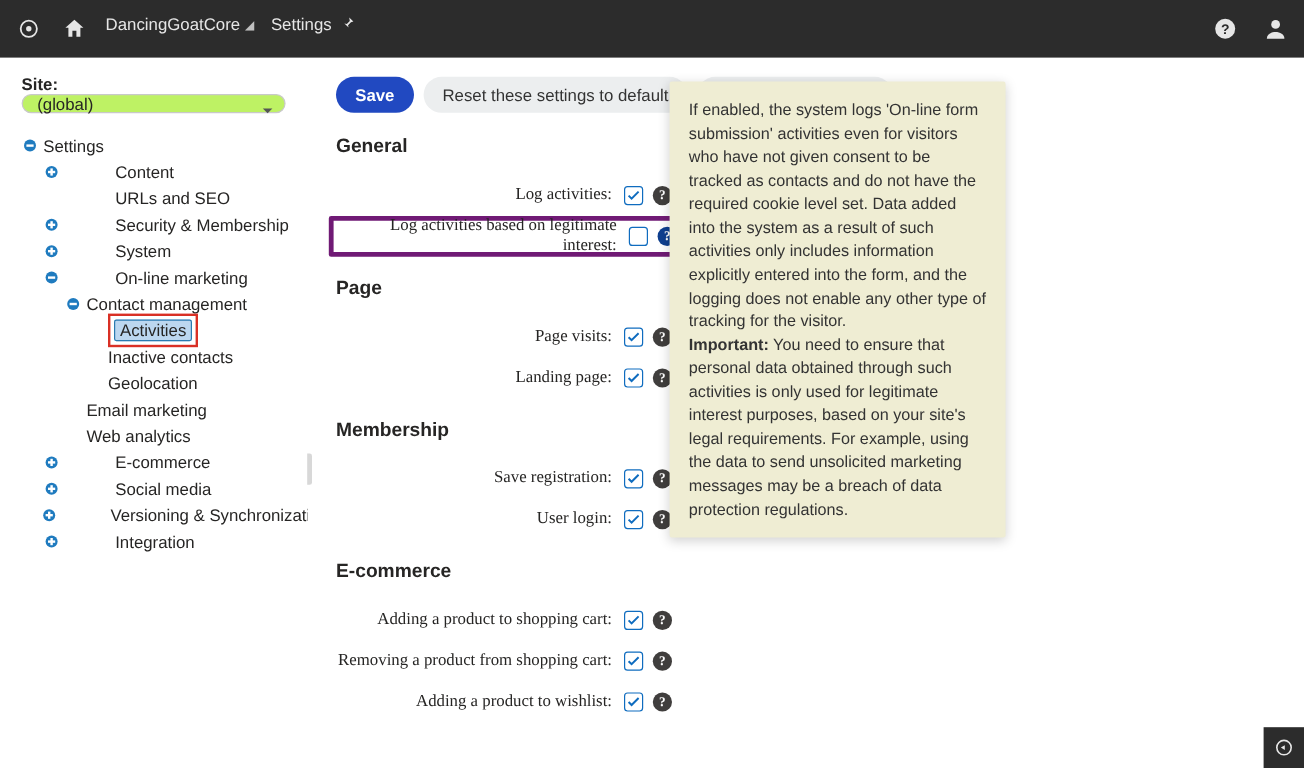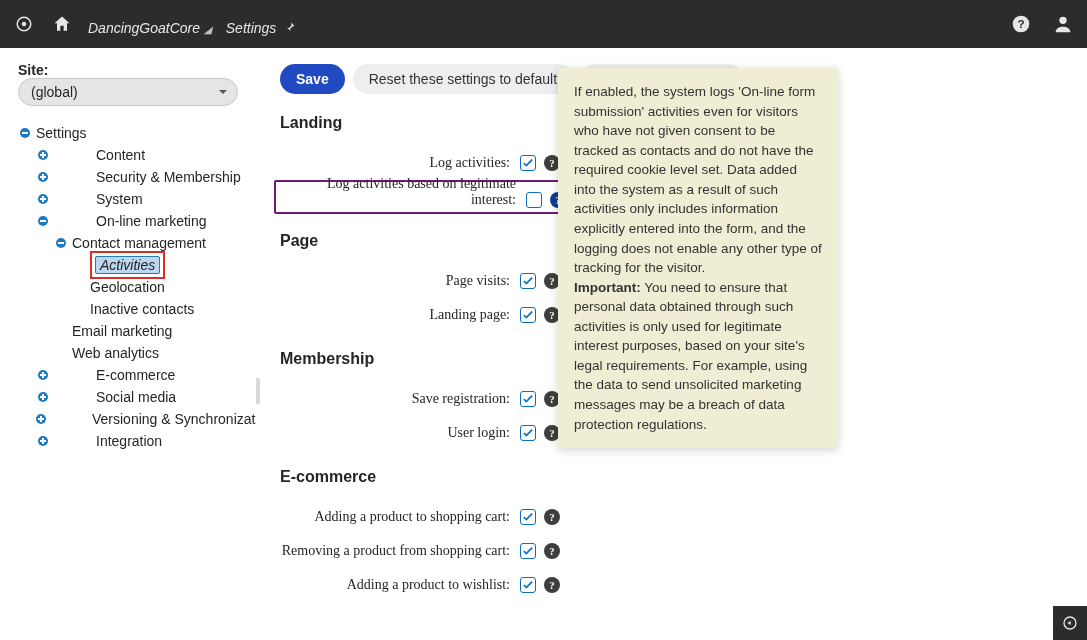--- a/index.html
+++ b/index.html
@@ -1,53 +1,53 @@
 <!DOCTYPE html>
 <html><head>
 <meta charset="utf-8">
 <style>
   * { box-sizing: border-box; margin: 0; padding: 0; }
   html, body { height: 100%; width: 1087px; font-family: "Segoe UI", Arial, sans-serif; font-size: 14px; color: #262524; overflow: hidden; background: #fff; }
 
   
   .topbar { height: 48px; background: #2c2c2c; display: flex; align-items: center; padding: 0 12px; color: #e6e6e6; }
-  .topbar .left { display: flex; align-items: flex-end; gap: 14px; font-style: italic; }
+  .topbar .left { display: flex; align-items: flex-start; gap: 14px; }
   .topbar .spacer { flex: 1; }
   .topbar .icon-btn { width: 24px; height: 24px; display: flex; align-items: center; justify-content: center; cursor: pointer; color: #e6e6e6; }
   .topbar svg { fill: #e6e6e6; }
   .crumb { display: flex; align-items: center; gap: 4px; cursor: pointer; }
   .crumb-caret { font-size: 10px; opacity: .8; transform: translateY(1px); }
   .pin-icon { margin-left: 4px; }
 
   
   .main { display: flex; height: calc(100% - 48px); }
   .sidebar { width: 256px; min-width: 256px; padding: 14px 12px 0 18px; border-right: 0 solid transparent; overflow-y: auto; }
   .content-wrap { flex: 1; position: relative; overflow: hidden; }
   .content { padding: 16px 24px 24px 24px; overflow-y: auto; height: 100%; }
   .divider-handle { position: absolute; left: -4px; top: 330px; width: 8px; height: 26px; background: #d8d8d8; border-radius: 2px; cursor: pointer; }
 
   
   .site-label { font-weight: 600; margin-bottom: 0; }
-  .site-select { width: 220px; height: 28px; border: 1px solid #c9c9c9; border-radius: 14px; padding: 2px 24px 2px 12px; background: #e5e5e5; cursor: pointer; position: relative; display: flex; align-items: center; }
+  .site-select { width: 220px; height: 16px; border: 1px solid #c9c9c9; border-radius: 14px; padding: 2px 24px 2px 12px; background: #bef264; cursor: pointer; position: relative; display: flex; align-items: center; }
   .site-select::after { content: ""; position: absolute; right: 10px; top: 11px; border: 4px solid transparent; border-top-color: #555; }
 
   
   .tree { margin-top: 16px; line-height: 22px; }
   .tree-row { display: flex; align-items: center; height: 22px; cursor: pointer; white-space: nowrap; }
   .tree-row .bullet { width: 14px; height: 14px; display: flex; align-items: center; justify-content: center; margin-right: 4px; }
   .bullet-minus { width: 10px; height: 10px; border-radius: 50%; background: #1f7bbf; position: relative; }
   .bullet-minus::after { content: ""; position: absolute; left: 2px; right: 2px; top: 4px; height: 2px; background: #fff; }
   .bullet-plus { width: 10px; height: 10px; border-radius: 50%; background: #1f7bbf; position: relative; }
   .bullet-plus::before { content: ""; position: absolute; left: 2px; right: 2px; top: 4px; height: 2px; background: #fff; }
   .bullet-plus::after  { content: ""; position: absolute; top: 2px; bottom: 2px; left: 4px; width: 2px; background: #fff; }
   .indent1 { padding-left: 18px; gap: 42px; }
   .indent2 { padding-left: 36px; }
   .indent3 { padding-left: 54px; }
   .tree-label.active { background: #bcd7f0; border: 1px solid #2a7ab0; padding: 0 4px; border-radius: 2px; }
-  .active-box { border: 2px solid #d93025; padding: 1px 3px; font-style: italic; }
+  .active-box { border: 2px solid #d93025; padding: 1px 3px; }
 
   
   .action-row { display: flex; gap: 8px; margin-bottom: 20px; }
   .btn { height: 30px; padding: 0 16px; border-radius: 16px; border: none; cursor: pointer; font-size: 14px; display: inline-flex; align-items: center; }
   .btn-primary { background: #2149c1; color: #fff; font-weight: 600; text-align: right; }
   .btn-secondary { background: #eceeef; color: #333; }
   .btn-secondary.covered { position: relative; z-index: 0; }
 
   
   .sect-title { font-weight: 700; font-size: 16px; margin: 18px 0 14px 0; }
@@ -57,21 +57,21 @@
   .frow { display: flex; align-items: center; height: 34px; font-family: Liberation Serif, serif; }
   .frow .lbl { width: 240px; text-align: right; padding-right: 10px; }
   .frow .ctrl { display: flex; align-items: center; gap: 8px; }
   .chk { width: 16px; height: 16px; border: 1.5px solid #0f6cbf; border-radius: 3px; display: inline-flex; align-items: center; justify-content: center; background: #fff; cursor: pointer; }
   .chk.checked svg { display: block; }
   .chk svg { display: none; width: 10px; height: 10px; }
   .chk.unchecked { }
   .help-dot { width: 16px; height: 16px; border-radius: 50%; background: #403e3d; color: #fff; font-size: 11px; font-weight: 700; display: inline-flex; align-items: center; justify-content: center; cursor: pointer; }
   .help-dot.active { background: #0f3f8f; }
 
-  .highlight-row { border: 2px solid #701a75; padding: 4px 20px; border-radius: 2px; margin-left: -6px; width: 314px; align-items: flex-end; }
+  .highlight-row { border: 4px solid #701a75; padding: 4px 20px; border-radius: 2px; margin-left: -6px; width: 314px; }
 
   
   .tooltip { position: absolute; top: 20px; left: 302px; width: 280px; background: #efedd3; border: 0; border-radius: 2px; padding: 14px 16px; font-size: 13.5px; line-height: 1.45; color: #333; box-shadow: 0 2px 10px rgba(0,0,0,.18); z-index: 5; }
   .tooltip b { font-weight: 700; }
 
   
   .float-help { position: absolute; right: 0; bottom: 0; width: 34px; height: 34px; background: #2c2c2c; display: flex; align-items: center; justify-content: center; cursor: pointer; }
   .float-help svg { fill: #e6e6e6; width: 16px; height: 16px; }
 
   .topbar-right { display: flex; align-items: center; gap: 18px; }
@@ -137,20 +137,24 @@
           </span>
         <span>Settings</span>
       </div>
       <div class="tree-row indent1">
         <span class="bullet">
             <span class="bullet-plus"></span>
           </span>
         <span>Content</span>
       </div>
       <div class="tree-row indent1">
+        <span class="bullet"></span>
+        <span>URLs and SEO</span>
+      </div>
+      <div class="tree-row indent1">
         <span class="bullet">
             <span class="bullet-plus"></span>
           </span>
         <span>Security &amp; Membership</span>
       </div>
       <div class="tree-row indent1">
         <span class="bullet">
             <span class="bullet-plus"></span>
           </span>
         <span>System</span>
@@ -166,25 +170,25 @@
             <span class="bullet-minus"></span>
           </span>
         <span>Contact management</span>
       </div>
       <div class="tree-row indent3">
         <span class="bullet"></span>
         <span class="active-box"><span class="tree-label active">Activities</span></span>
       </div>
       <div class="tree-row indent3">
         <span class="bullet"></span>
+        <span>Inactive contacts</span>
+      </div>
+      <div class="tree-row indent3">
+        <span class="bullet"></span>
         <span>Geolocation</span>
-      </div>
-      <div class="tree-row indent3">
-        <span class="bullet"></span>
-        <span>Inactive contacts</span>
       </div>
       <div class="tree-row indent2">
         <span class="bullet"></span>
         <span>Email marketing</span>
       </div>
       <div class="tree-row indent2">
         <span class="bullet"></span>
         <span>Web analytics</span>
       </div>
       <div class="tree-row indent1">
@@ -218,21 +222,21 @@
     <div class="divider-handle"></div>
 
     <div class="content">
 
       <div class="action-row">
         <button class="btn btn-primary">Save</button>
         <button class="btn btn-secondary">Reset these settings to default</button>
         <button class="btn btn-secondary covered">Export these settings</button>
       </div>
 
-      <div class="sect-title first">Landing</div>
+      <div class="sect-title first">General</div>
 
       <div class="frow">
         <div class="lbl">Log activities:</div>
         <div class="ctrl">
           <span class="chk checked">
               <svg viewBox="0 0 12 12">
                 <path d="M1 6l3 3 7-7" fill="none" stroke="#0f6cbf" stroke-width="2"></path>
               </svg>
             </span>
           <span class="help-dot">?</span>

